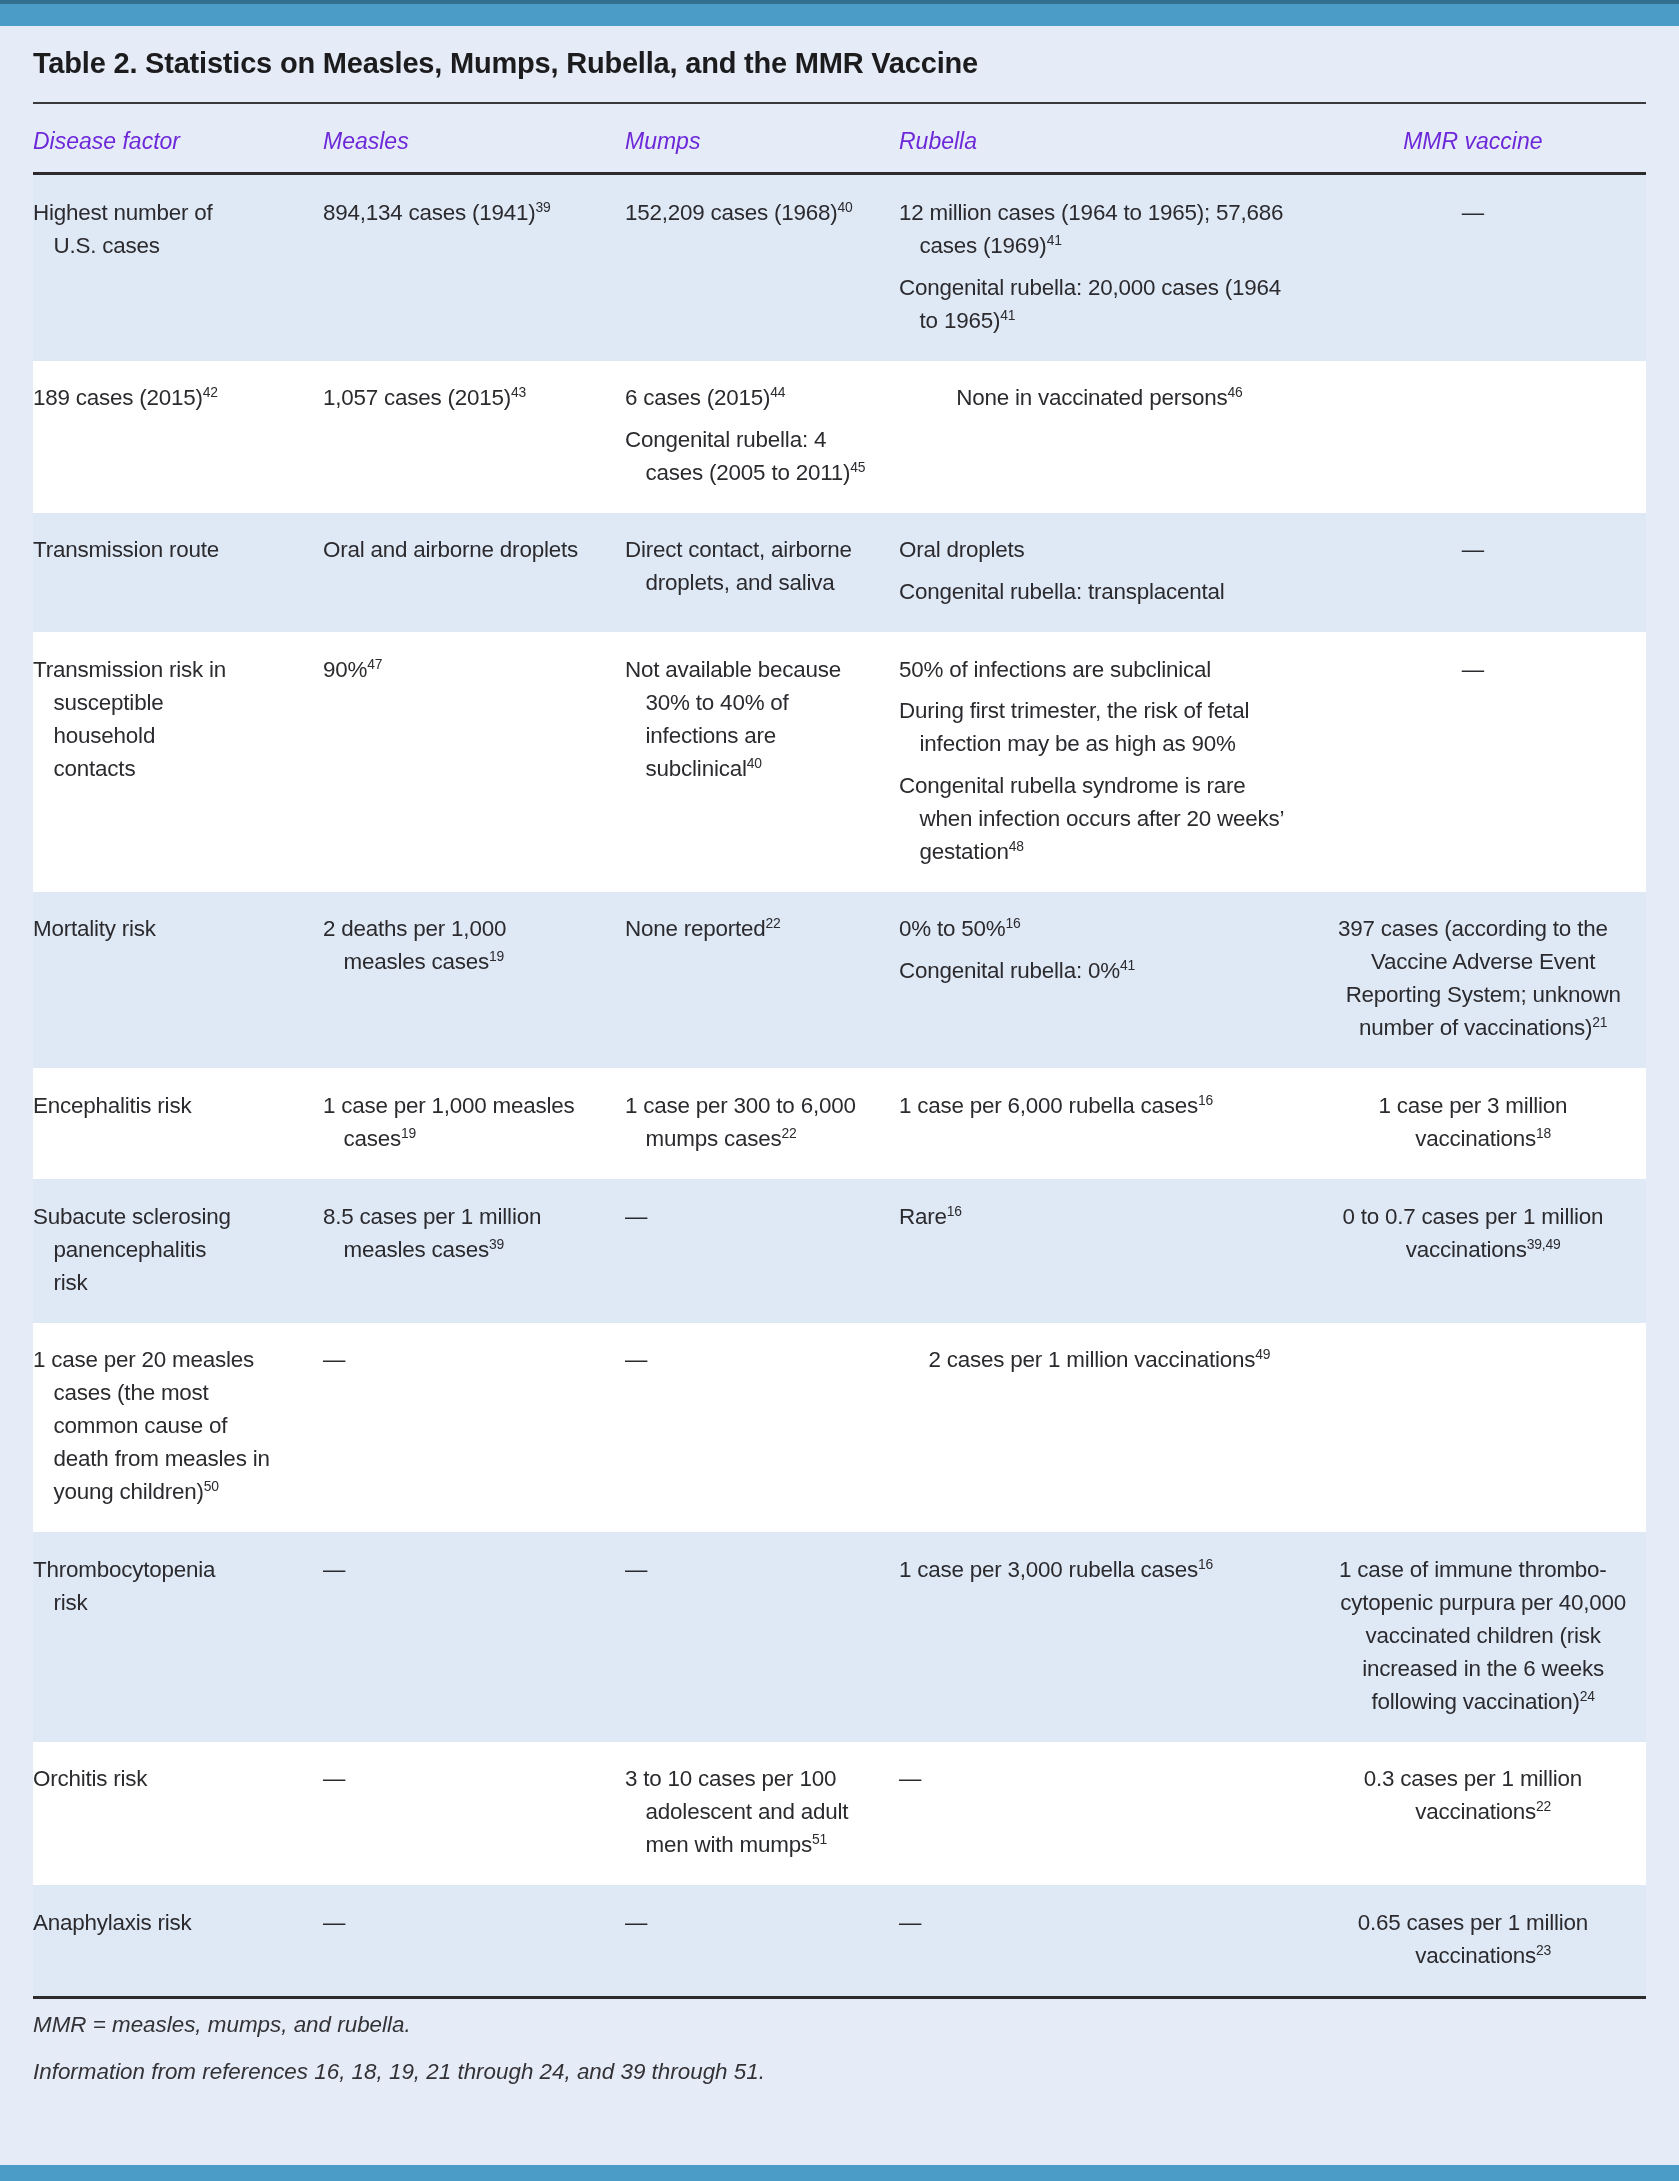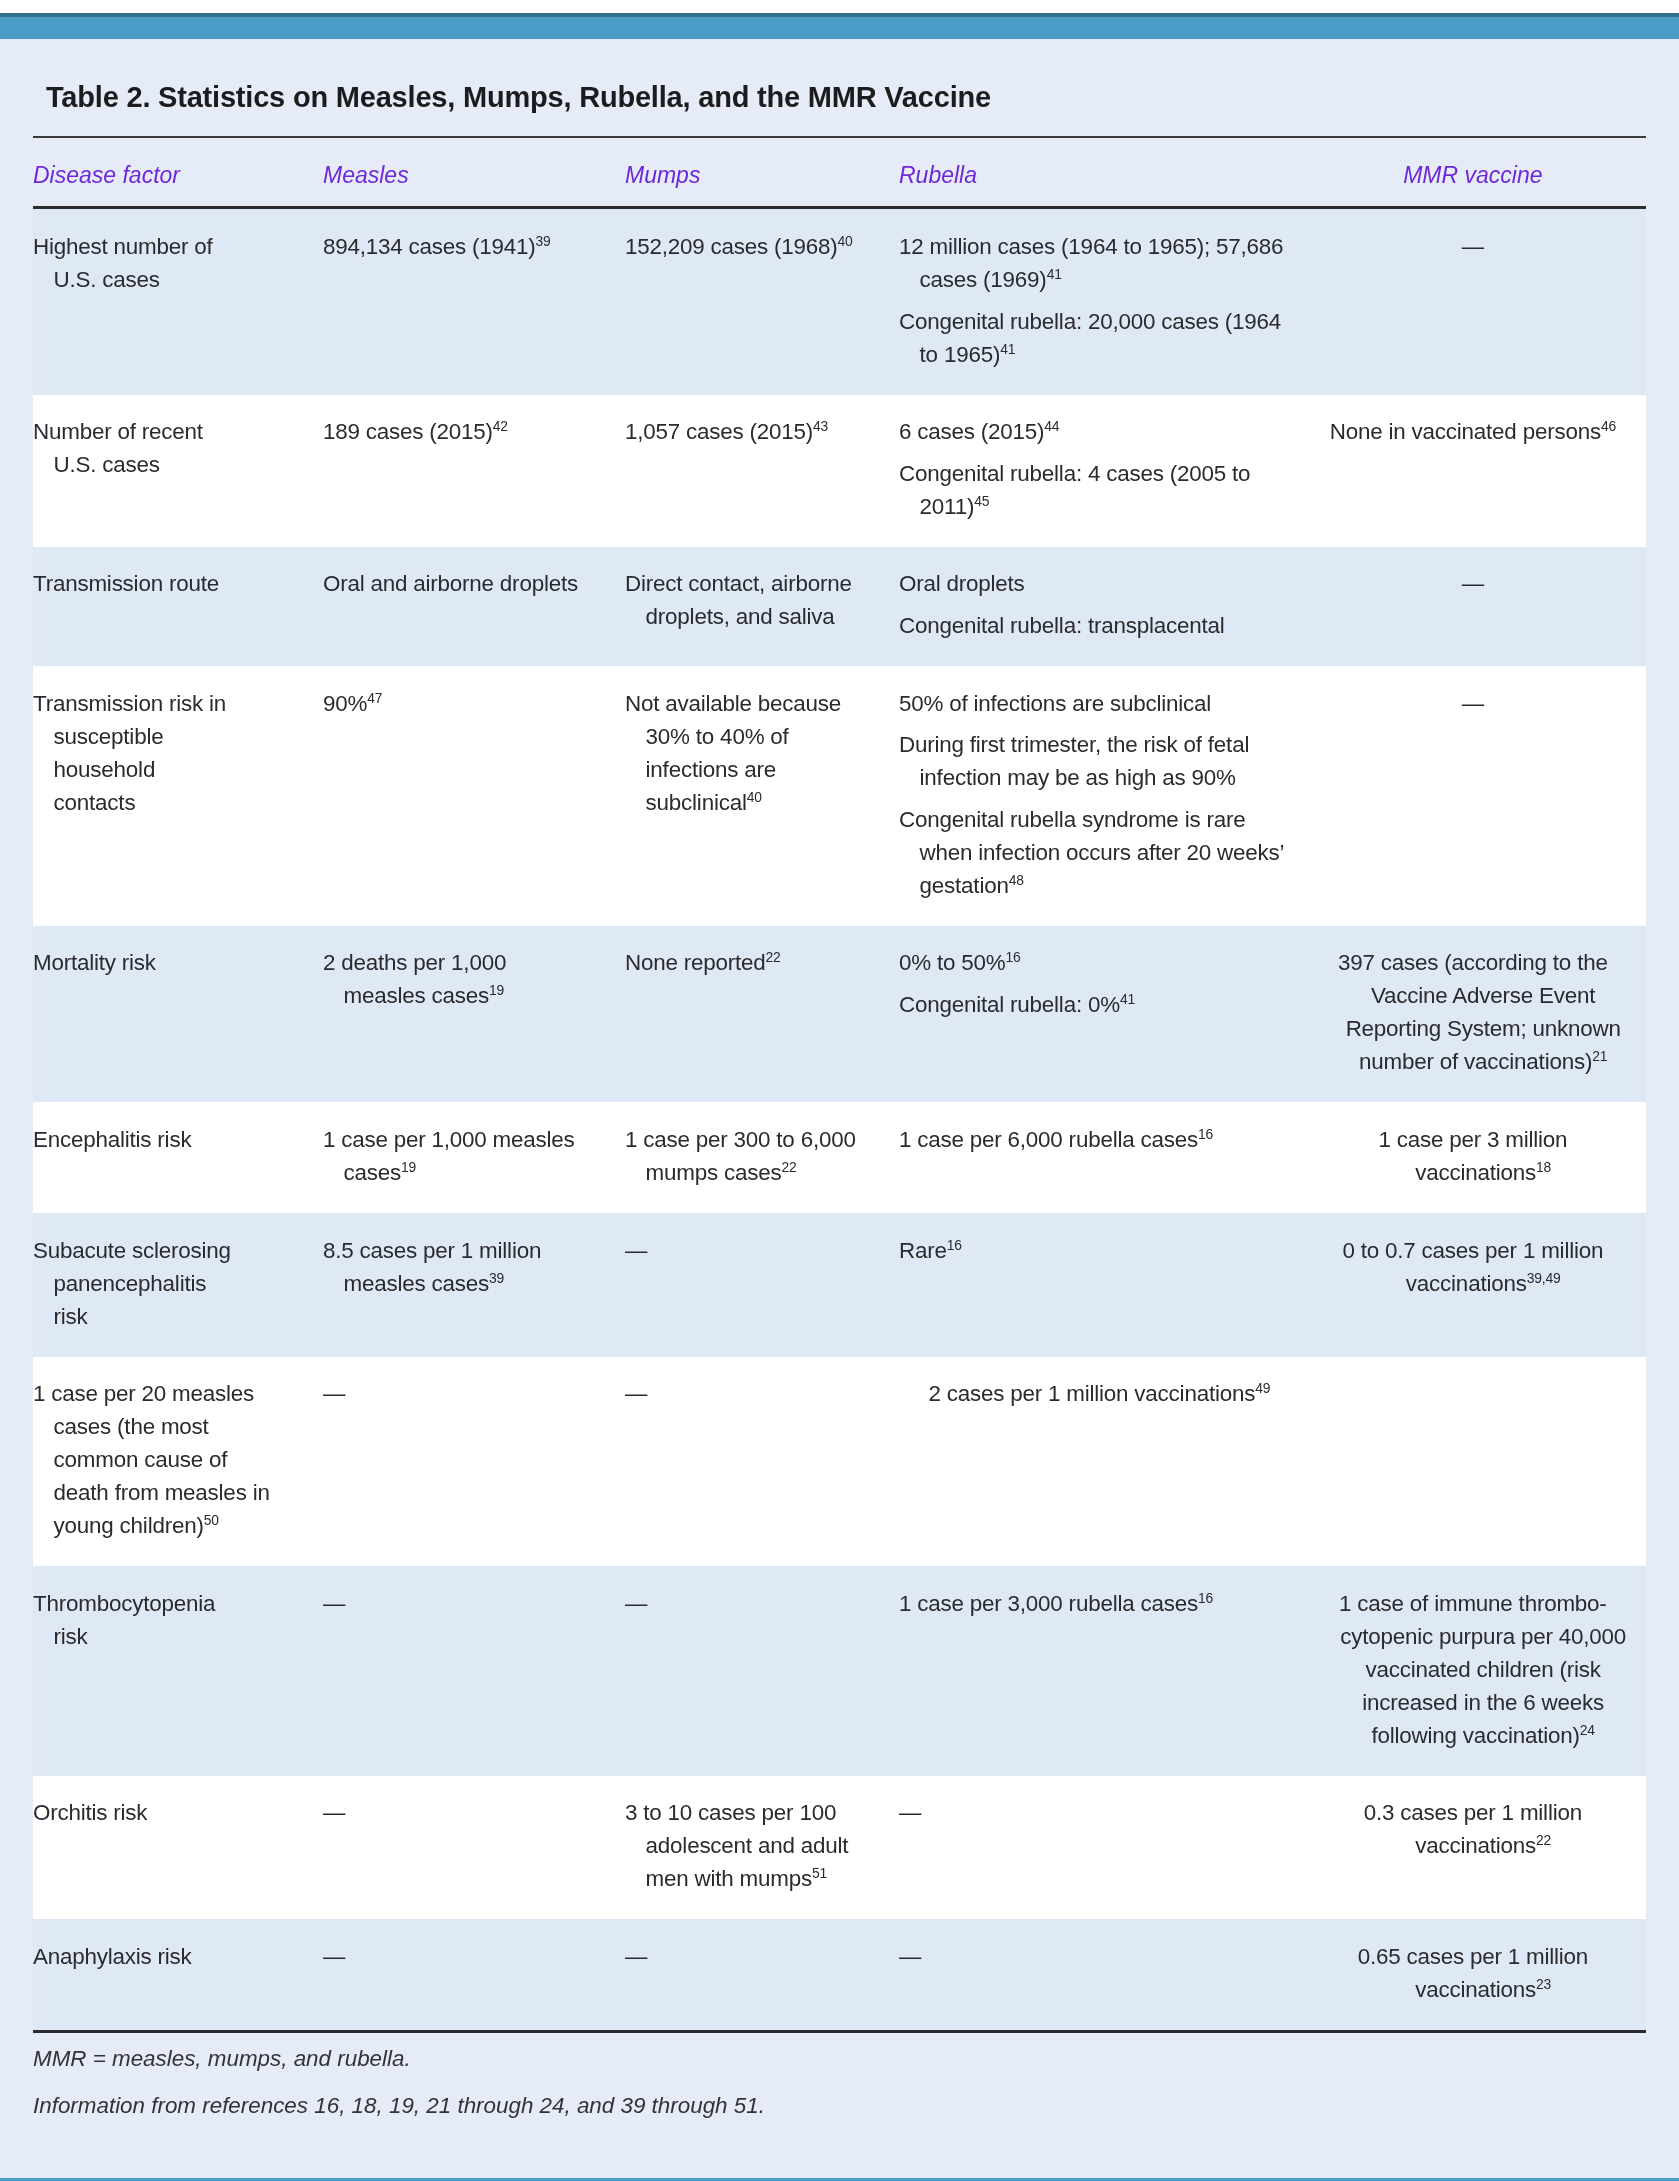--- a/index.html
+++ b/index.html
@@ -15,22 +15,22 @@
   .accent-bar {
     position: absolute;
     left: 0;
     width: 100%;
     background: var(--accent-bar, #4c9cc8);
   }
   .accent-bar.top { top: 0; height: 26px; border-top: 4.3px solid var(--accent-bar-dark, #33708f); box-sizing: border-box; }
   .accent-bar.bottom { bottom: 0; height: 16.3px; }
   .content { padding: 0 33px; }
   .title {
-    margin: 13px;
-    padding-top: 68px;
+    margin: 0;
+    padding-top: 47px;
     font-size: 29px;
     font-weight: bold;
     letter-spacing: -0.2px;
     color: #1c1b1d;
   }
   .thin-rule {
     margin-top: 22.4px;
     height: 1.7px;
     background: #3a393c;
   }
@@ -116,23 +116,20 @@
             </div>
             <div class="td col-rubella">
               <p>12 million cases (1964 to 1965); 57,686 cases (1969)<sup>41</sup></p>
               <p>Congenital rubella: 20,000 cases (1964 to 1965)<sup>41</sup></p>
             </div>
             <div class="td col-mmr">
               <p>—</p>
             </div>
           </div>
           <div class="tr stripe-white">
-            <div class="td col-factor">
-              <p>Number of recent U.S. cases</p>
-            </div>
             <div class="td col-measles">
               <p>189 cases (2015)<sup>42</sup></p>
             </div>
             <div class="td col-mumps">
               <p>1,057 cases (2015)<sup>43</sup></p>
             </div>
             <div class="td col-rubella">
               <p>6 cases (2015)<sup>44</sup></p>
               <p>Congenital rubella: 4 cases (2005 to 2011)<sup>45</sup></p>
             </div>

